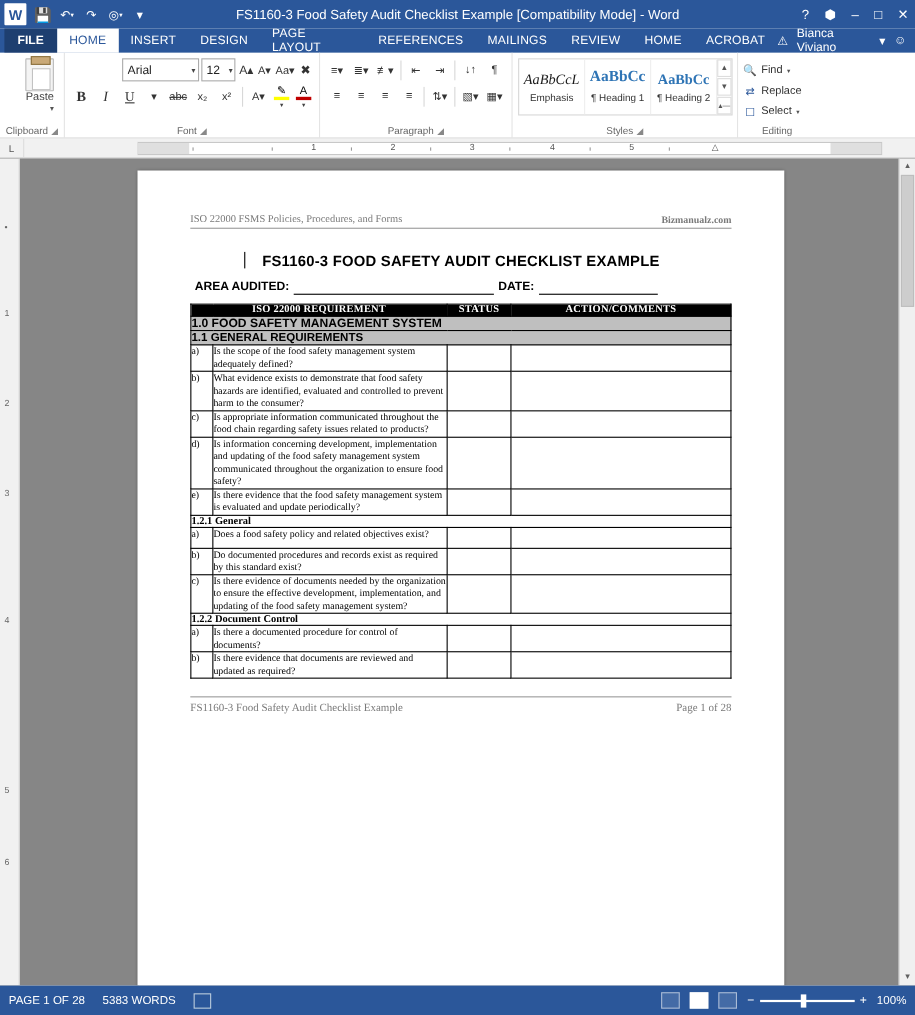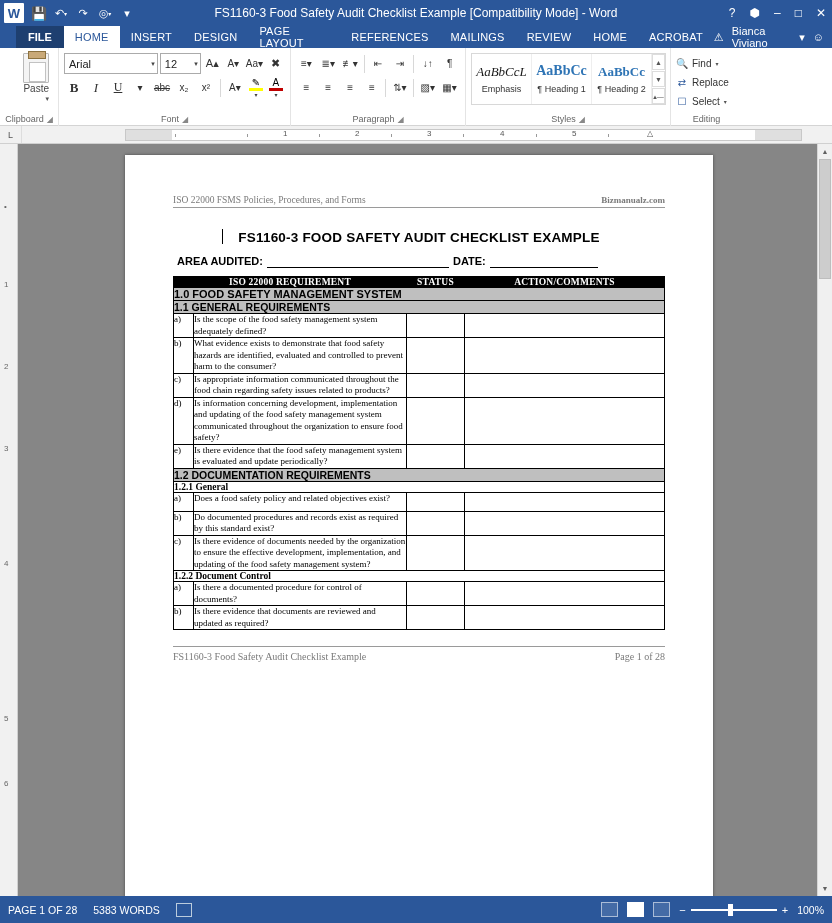--- a/index.html
+++ b/index.html
@@ -31,21 +31,21 @@
   .title-text {
     position: absolute; left: 0; right: 0; text-align: center;
     font-size: 12px; color: #ffffff; pointer-events: none;
   }
   .win-ctrl { margin-left: auto; display: flex; align-items: center; padding-right: 6px; gap: 14px; }
   .win-ctrl span { font-size: 12px; color: #ffffff; }
 
   
   .ribbon-tabs {
     height: 22px; background: #2b579a; display: flex; align-items: flex-end;
-    position: relative; padding-left: 16px;
+    position: relative; padding-left: 4px;
   }
   .tab-file {
     background: #1e3f70; color: #fff; font-size: 11px; font-weight: bold;
     padding: 4px 12px; height: 22px; display: flex; align-items: center;
   }
   .tab {
     color: #ffffff; font-size: 11px; padding: 4px 11px; height: 22px;
     display: flex; align-items: center; letter-spacing: .2px;
   }
   .tab.active { background: #ffffff; color: #2b579a; font-weight: normal; }
@@ -91,21 +91,21 @@
 
   
   .font-grp { width: 232px; }
   .font-row { display: flex; align-items: center; gap: 2px; margin-bottom: 3px; }
   .combo {
     height: 21px; border: 1px solid #ababab; background: #fff; display: flex;
     align-items: center; font-size: 11px; color: #222; padding: 0 2px 0 4px;
   }
   .combo .cv { flex: 1; overflow: hidden; white-space: nowrap; }
   .combo .carr { font-size: 7px; color: #444; padding-left: 3px; }
-  .font-name { width: 104px; }
+  .font-name { width: 104px; margin-left: 47px; }
   .font-size { width: 45px; }
   .ico-btn {
     width: 21px; height: 21px; display: flex; align-items: center; justify-content: center;
     font-size: 11px; color: #333; border: 1px solid transparent;
   }
   .ico-btn.sm { font-size: 10px; }
   .ico-btn.bold { font-weight: bold; font-family: "Liberation Serif", serif; font-size: 13px; }
   .ico-btn.ital { font-style: italic; font-family: "Liberation Serif", serif; font-size: 13px; }
   .ico-btn.undl { text-decoration: underline; font-family: "Liberation Serif", serif; font-size: 12px; }
   .ico-btn.strike { text-decoration: line-through; font-size: 10px; }
@@ -542,23 +542,20 @@
             <td>&nbsp;</td>
             <td>&nbsp;</td>
           </tr>
           <tr>
             <td class="q-letter">e)</td>
             <td class="q-text">Is there evidence that the food safety management system is evaluated and update periodically?</td>
             <td>&nbsp;</td>
             <td>&nbsp;</td>
           </tr>
 
-          <tr class="sub-row">
-            <td colspan="4">1.2 DOCUMENTATION REQUIREMENTS</td>
-          </tr>
 
           <tr class="grp-row">
             <td colspan="4">1.2.1 General</td>
           </tr>
 
           <tr>
             <td class="q-letter">a)</td>
             <td class="q-text">Does a food safety policy and related objectives exist?</td>
             <td>&nbsp;</td>
             <td>&nbsp;</td>

